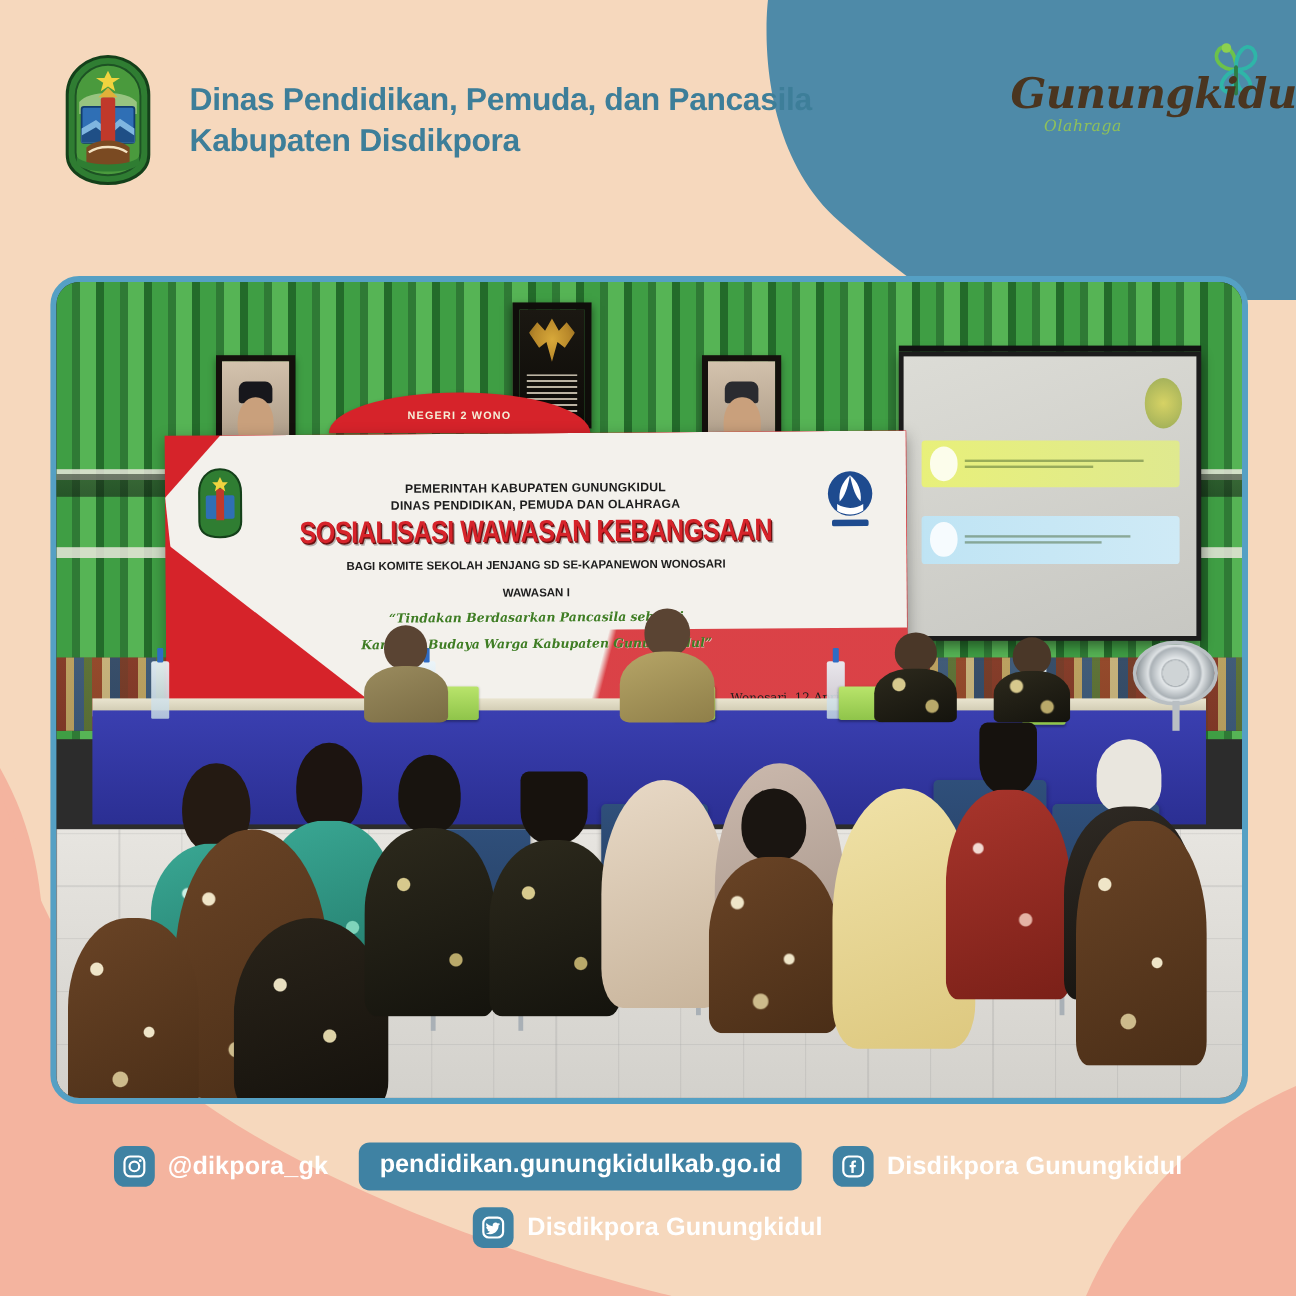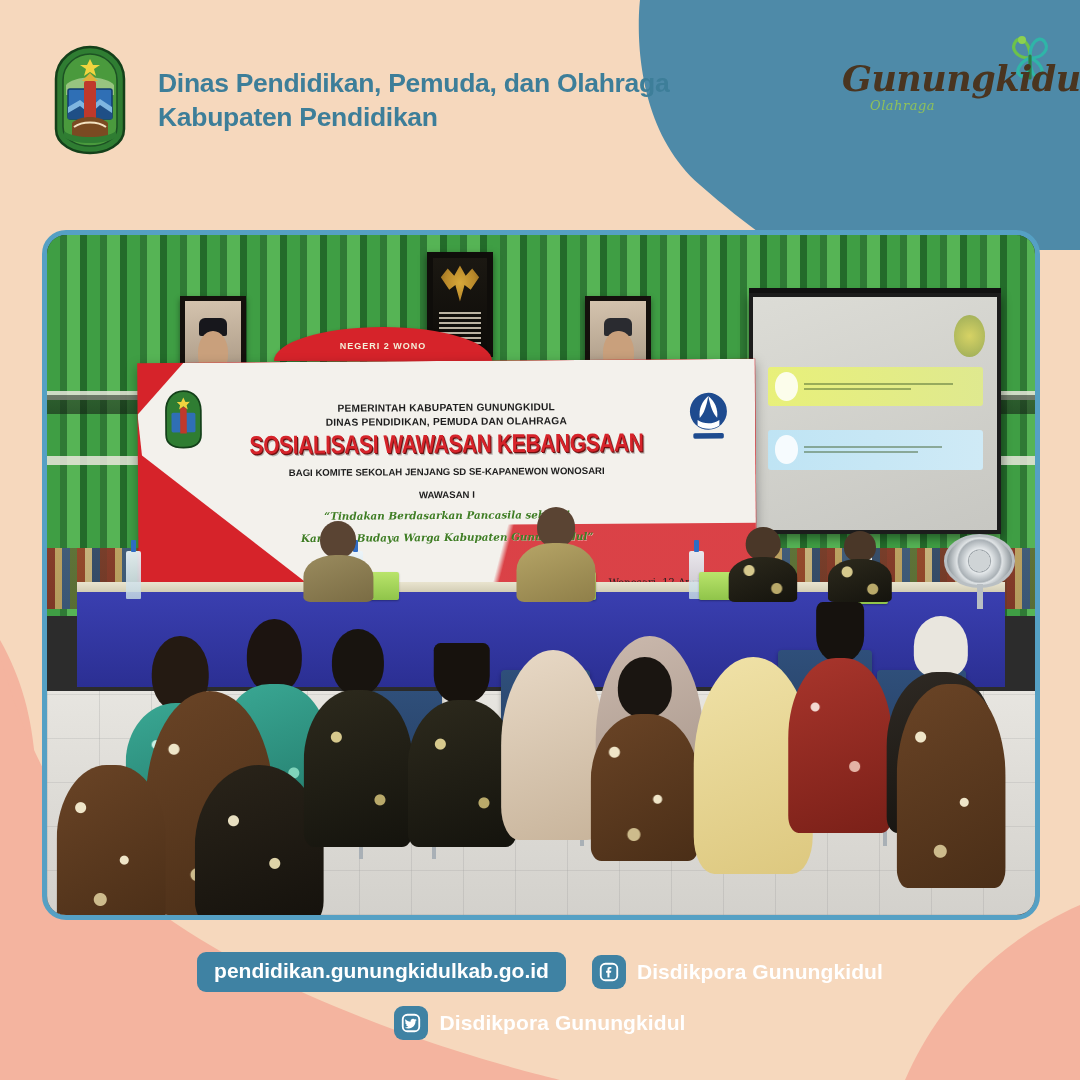--- a/index.html
+++ b/index.html
@@ -455,22 +455,22 @@
         <path d="M24 62 L36 55 L46 63 L56 54 L68 62 L68 74 L24 74 Z" fill="#7fb6e0"></path>
         <path d="M24 68 L36 61 L46 69 L56 60 L68 68 L68 74 L24 74 Z" fill="#1f4f86"></path>
         <rect x="40" y="36" width="12" height="42" rx="2" fill="#c0392b"></rect>
         <path d="M38 36 L46 28 L54 36 Z" fill="#e0b13a"></path>
         <path d="M28 78 C36 70 56 70 64 78 L64 92 C56 98 36 98 28 92 Z" fill="#7a4a22"></path>
         <path d="M30 82 C38 76 54 76 62 82" stroke="#f4e3c3" stroke-width="2" fill="none"></path>
         <path d="M20 86 C30 94 62 94 72 86 L72 92 C62 100 30 100 20 92 Z" fill="#2f7d32"></path>
       </svg>
     </div>
     <div class="header-text">
-      <div class="header-line1">Dinas Pendidikan, Pemuda, dan Olahraga</div>
-      <div class="header-line2">Kabupaten Pendidikan</div>
+      <div class="header-line1">Dinas Pendidikan, Pemuda, dan Pancasila</div>
+      <div class="header-line2">Kabupaten Disdikpora</div>
     </div>
   </div>
 
   <div class="brand">
     <svg class="brand-mark" viewBox="0 0 56 52">
       <g fill="none" stroke-width="3.2" stroke-linecap="round">
         <path d="M28 30 C14 30 8 20 14 13 C20 7 28 16 28 28" stroke="#6cc24a"></path>
         <path d="M28 30 C42 30 48 20 42 13 C36 7 28 16 28 28" stroke="#2fb5a8"></path>
         <path d="M28 30 C18 34 12 44 19 48 C25 51 28 40 28 30" stroke="#2fb5a8"></path>
         <path d="M28 30 C38 34 44 44 37 48 C31 51 28 40 28 30" stroke="#2fb5a8"></path>
@@ -667,20 +667,30 @@
       <div class="person" style="left:1%; top:78%; width:11%; height:24%;">
         <div class="p-body batik-a" style="width:100%; height:100%;"></div>
       </div>
     </div>
   </div>
 
   <div class="footer">
 
     <div class="foot-row r1">
 
+      <div class="foot-item">
+        <div class="foot-icon">
+          <svg width="22" height="22" viewBox="0 0 24 24">
+            <rect x="3" y="3" width="18" height="18" rx="5" fill="none" stroke="#fff" stroke-width="2"></rect>
+            <circle cx="12" cy="12" r="4.4" fill="none" stroke="#fff" stroke-width="2"></circle>
+            <circle cx="17.3" cy="6.8" r="1.3" fill="#fff"></circle>
+          </svg>
+        </div>
+        <span class="foot-label">@dikpora_gk</span>
+      </div>
 
       <div class="url-pill">pendidikan.gunungkidulkab.go.id</div>
 
       <div class="foot-item">
         <div class="foot-icon">
           <svg width="22" height="22" viewBox="0 0 24 24">
             <rect x="3" y="3" width="18" height="18" rx="5" fill="none" stroke="#fff" stroke-width="2"></rect>
             <path d="M14.6 8.4h-1.2c-.6 0-.9.3-.9 1v1.3h2l-.3 2.1h-1.7v5.1h-2.2v-5.1H8.8v-2.1h1.5V9.2c0-1.7 1-2.6 2.5-2.6h1.8z" fill="#fff"></path>
           </svg>
         </div>

